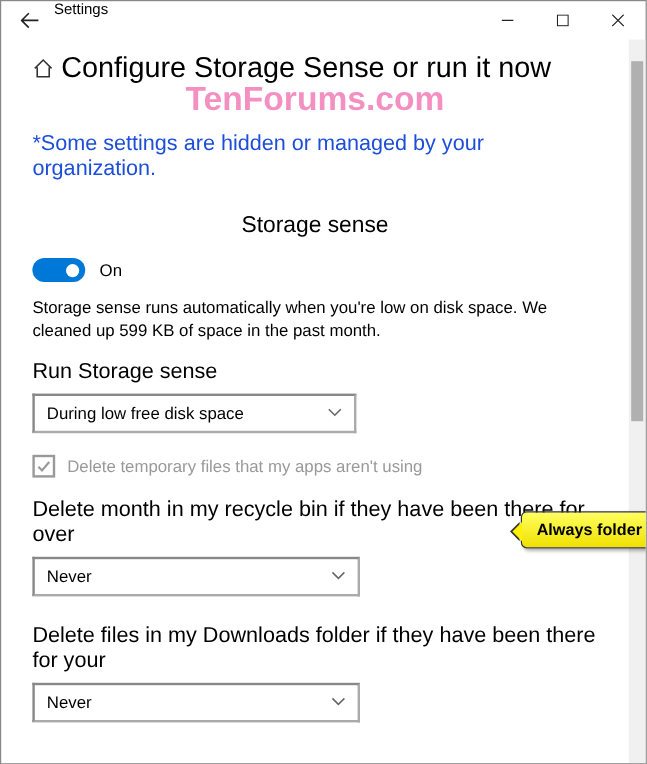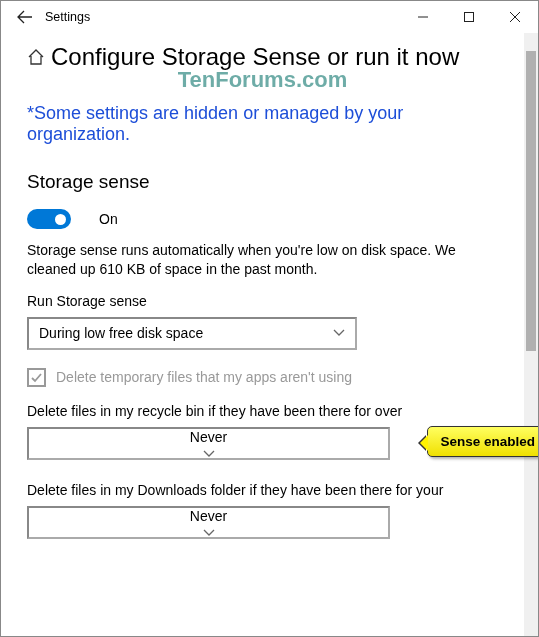--- a/index.html
+++ b/index.html
@@ -9,21 +9,20 @@
     width: 539px;
     height: 637px;
     overflow: hidden;
     border: 1px solid #888;
     position: relative;
     color: #000;
   }
   .titlebar {
     height: 32px;
     display: flex;
-    align-items: center;
     padding-left: 8px;
     font-size: 12px;
   }
   .titlebar .back {
     width: 32px;
     display: flex;
     align-items: center;
     justify-content: center;
     height: 32px;
   }
@@ -60,40 +59,41 @@
     align-items: center;
     gap: 6px;
   }
   .home-icon { font-size: 18px; }
   h1.page-title {
     font-size: 24px;
     font-weight: 400;
   }
   .watermark {
     text-align: center;
-    color: #0f766e;
-    font-size: 22px;
+    color: #ec4899;
+    font-size: 28px;
     font-weight: 600;
     margin-top: -4px;
     opacity: .6;
   }
   .warn {
     color: #1d4ed8;
     font-size: 18px;
     margin-top: 10px;
   }
   .section-heading {
     font-size: 19px;
     font-weight: 400;
     margin-top: 26px;
+    text-align: center;
   }
   .toggle-row {
     display: flex;
     align-items: center;
-    gap: 28px;
+    gap: 12px;
     margin-top: 16px;
   }
   .toggle {
     width: 44px; height: 20px;
     background: #0078d7;
     border-radius: 10px;
     position: relative;
   }
   .toggle .knob {
     width: 11px; height: 11px;
@@ -102,37 +102,37 @@
     position: absolute;
     right: 5px; top: 4.5px;
   }
   .toggle-label { font-size: 14px; }
   .body-text {
     font-size: 14px;
     margin-top: 12px;
     line-height: 1.35;
   }
   .field-label {
-    font-size: 14px;
+    font-size: 18px;
     margin-top: 14px;
   }
   .select {
     margin-top: 8px;
-    width: 330px;
+    width: 270px;
     height: 33px;
     border: 2px solid #888;
     border-right-color:#aaa;
     border-bottom-color:#aaa;
     display: flex;
     align-items: center;
     padding: 0 10px;
     font-size: 14px;
     justify-content: space-between;
   }
-  .select.small { width: 363px; flex-direction: column; }
+  .select.small { width: 273px; }
   .chev { font-size: 12px; color: #555; }
   .checkbox-row {
     display: flex;
     align-items: center;
     gap: 10px;
     margin-top: 18px;
     position: relative;
     text-align: right;
   }
   .checkbox {
@@ -226,21 +226,21 @@
 
     <div class="section-heading">Storage sense</div>
 
     <div class="toggle-row">
       <div class="toggle">
         <div class="knob"></div>
       </div>
       <span class="toggle-label">On</span>
     </div>
 
-    <div class="body-text">Storage sense runs automatically when you're low on disk space. We cleaned up 610 KB of space in the past month.</div>
+    <div class="body-text">Storage sense runs automatically when you're low on disk space. We cleaned up 599 KB of space in the past month.</div>
 
     <div class="field-label">Run Storage sense</div>
     <div class="select">
       <span>During low free disk space</span>
       <span class="chev">
         <svg width="12" height="8" viewBox="0 0 12 8">
             <path d="M1 1 L6 6 L11 1" stroke="#666" stroke-width="1.3" fill="none"></path>
           </svg>
       </span>
     </div>
@@ -248,21 +248,21 @@
 
     <div class="checkbox-row">
       <div class="checkbox">
         <svg width="13" height="13" viewBox="0 0 13 13">
             <path d="M2 7 L5 10 L11 3" stroke="#999" stroke-width="1.8" fill="none"></path>
           </svg>
       </div>
       <span class="cb-label">Delete temporary files that my apps aren't using</span>
     </div>
 
-    <div class="field-label" style="margin-top:16px">Delete files in my recycle bin if they have been there for over</div>
+    <div class="field-label" style="margin-top:16px">Delete month in my recycle bin if they have been there for over</div>
     <div class="select small">
       <span>Never</span>
       <span class="chev">
         <svg width="12" height="8" viewBox="0 0 12 8">
             <path d="M1 1 L6 6 L11 1" stroke="#666" stroke-width="1.3" fill="none"></path>
           </svg>
       </span>
     </div>
 
     <div class="field-label" style="margin-top:22px">Delete files in my Downloads folder if they have been there for your</div>
@@ -276,14 +276,14 @@
     </div>
 
   </div>
 
   <div class="scrollbar">
     <div class="scroll-thumb"></div>
   </div>
 </div>
 
 <div class="callout">
-  <span>Sense enabled</span>
+  <span>Always folder</span>
 </div>
 
 </body></html>

